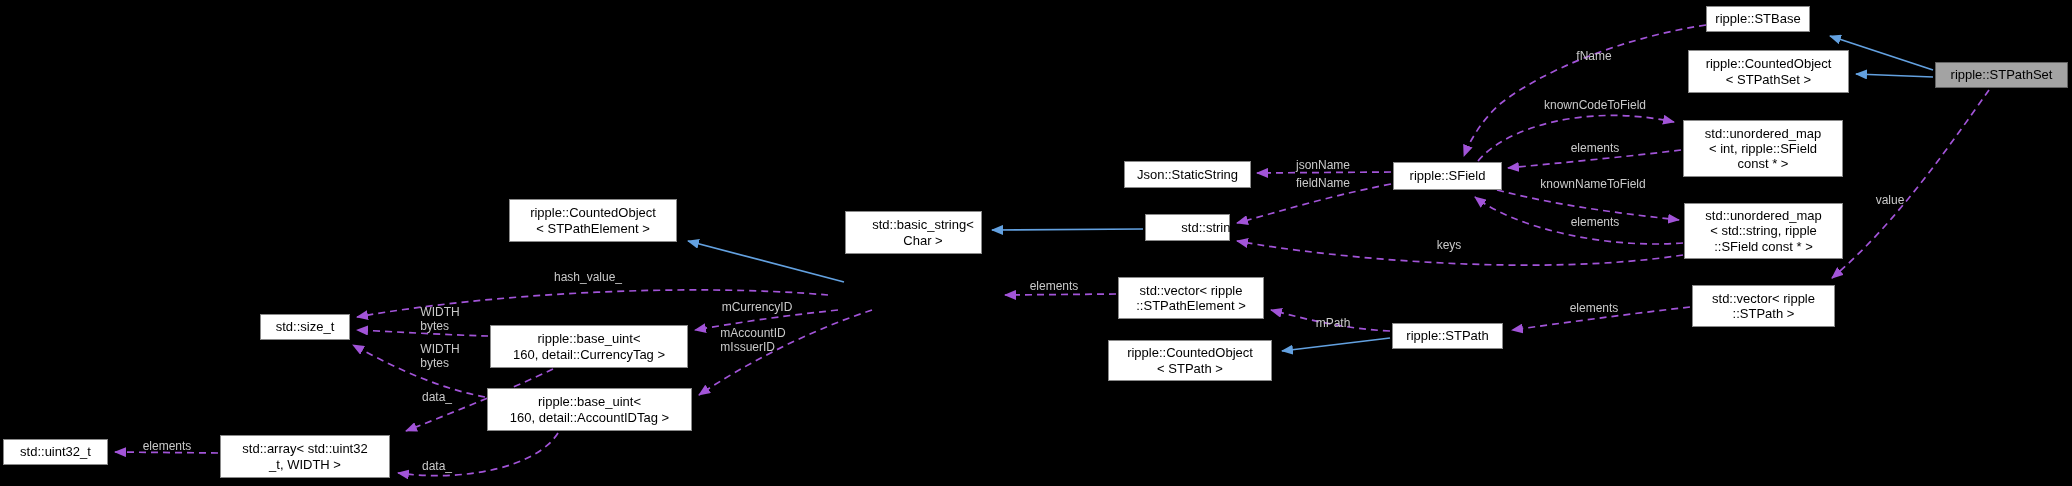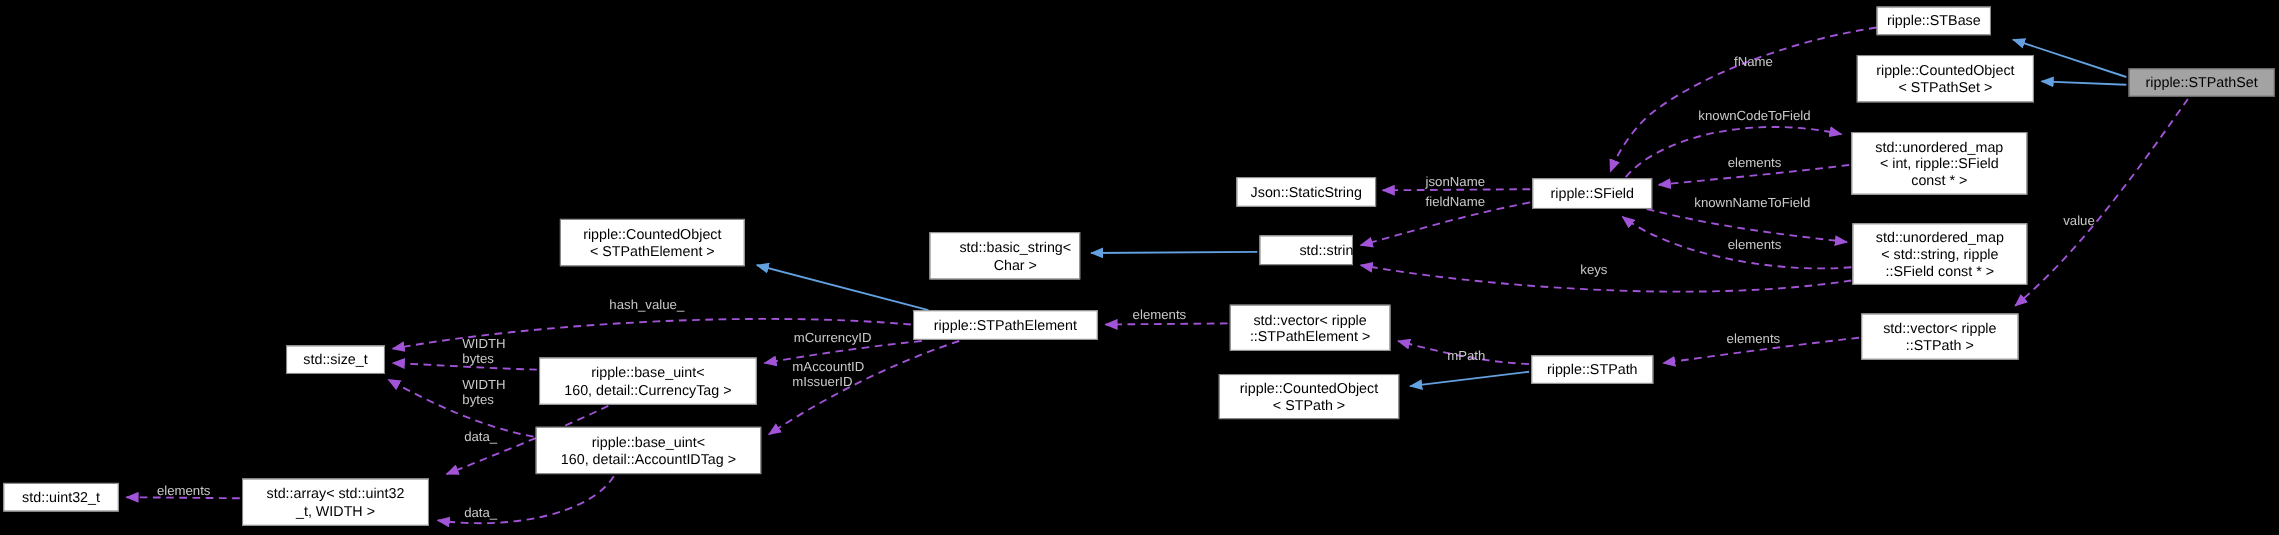--- a/index.html
+++ b/index.html
@@ -88,23 +88,20 @@
     <span>std::basic_string&lt;</span>
     <span>Char &gt;</span>
   </div>
   <div class="node" style="left:1145px;top:214px;width:85px;height:27px;padding-left:44px;">
     <span>std::string</span>
   </div>
   <div class="node" style="left:509px;top:199px;width:168px;height:43px;">
     <span>ripple::CountedObject</span>
     <span>&lt; STPathElement &gt;</span>
   </div>
-  <div class="node" style="left:830px;top:282px;width:168px;height:27px;">
-    <span>ripple::STPathElement</span>
-  </div>
   <div class="node" style="left:1118px;top:277px;width:146px;height:42px;">
     <span>std::vector&lt; ripple</span>
     <span>::STPathElement &gt;</span>
   </div>
   <div class="node" style="left:1692px;top:285px;width:143px;height:42px;">
     <span>std::vector&lt; ripple</span>
     <span>::STPath &gt;</span>
   </div>
   <div class="node" style="left:1392px;top:323px;width:111px;height:26px;">
     <span>ripple::STPath</span>

